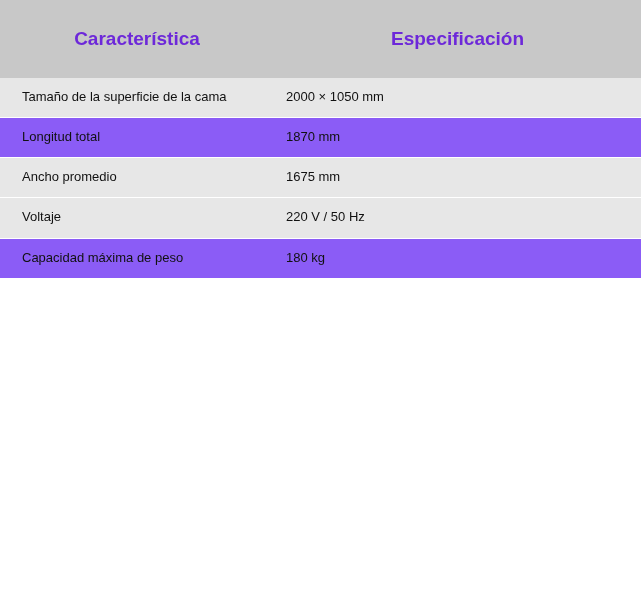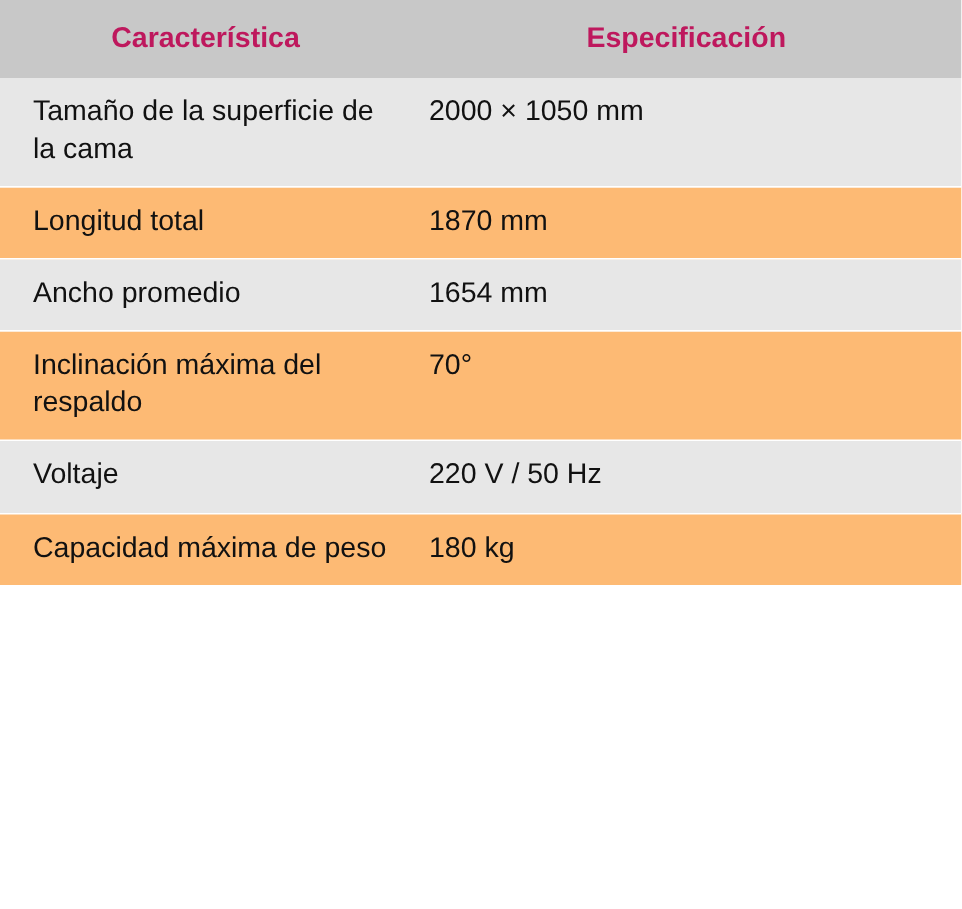--- a/index.html
+++ b/index.html
@@ -16,42 +16,42 @@
   .spec-table {
     width: 641px;
     border-collapse: collapse;
     table-layout: fixed;
   }
   .spec-table col.col-feature { width: 274px; }
   .spec-table col.col-spec { width: 367px; }
 
   .spec-table th {
     background: #c8c8c8;
-    color: #be185d;
+    color: #6d28d9;
     font-size: 19px;
     font-weight: bold;
     text-align: center;
-    padding: 10px 12px;
+    padding: 23px 12px;
     height: 32px;
     vertical-align: middle;
     border: none;
   }
   .spec-table td {
-    font-size: 19px;
+    font-size: 13px;
     color: #111111;
     padding: 10px 12px 12px 22px;
     vertical-align: top;
     line-height: 1.32;
     border: none;
   }
   .spec-table td.cell-spec {
     padding-left: 12px;
   }
   .spec-table tr.row-even td {
-    background: #fdba74;
+    background: #8b5cf6;
   }
   .spec-table tr.row-odd td {
     background: #e7e7e7;
   }
   .row-sep {
     border-top: 1px solid #ffffff;
   }
 </style>
 </head>
 <body>
@@ -71,25 +71,21 @@
     <tr class="row-odd">
       <td class="cell-feature">Tamaño de la superficie de la cama</td>
       <td class="cell-spec">2000 × 1050 mm</td>
     </tr>
     <tr class="row-even row-sep">
       <td class="cell-feature">Longitud total</td>
       <td class="cell-spec">1870 mm</td>
     </tr>
     <tr class="row-odd row-sep">
       <td class="cell-feature">Ancho promedio</td>
-      <td class="cell-spec">1654 mm</td>
-    </tr>
-    <tr class="row-even row-sep">
-      <td class="cell-feature">Inclinación máxima del respaldo</td>
-      <td class="cell-spec">70°</td>
+      <td class="cell-spec">1675 mm</td>
     </tr>
     <tr class="row-odd row-sep">
       <td class="cell-feature">Voltaje</td>
       <td class="cell-spec">220 V / 50 Hz</td>
     </tr>
     <tr class="row-even row-sep">
       <td class="cell-feature">Capacidad máxima de peso</td>
       <td class="cell-spec">180 kg</td>
     </tr>
   </tbody>

